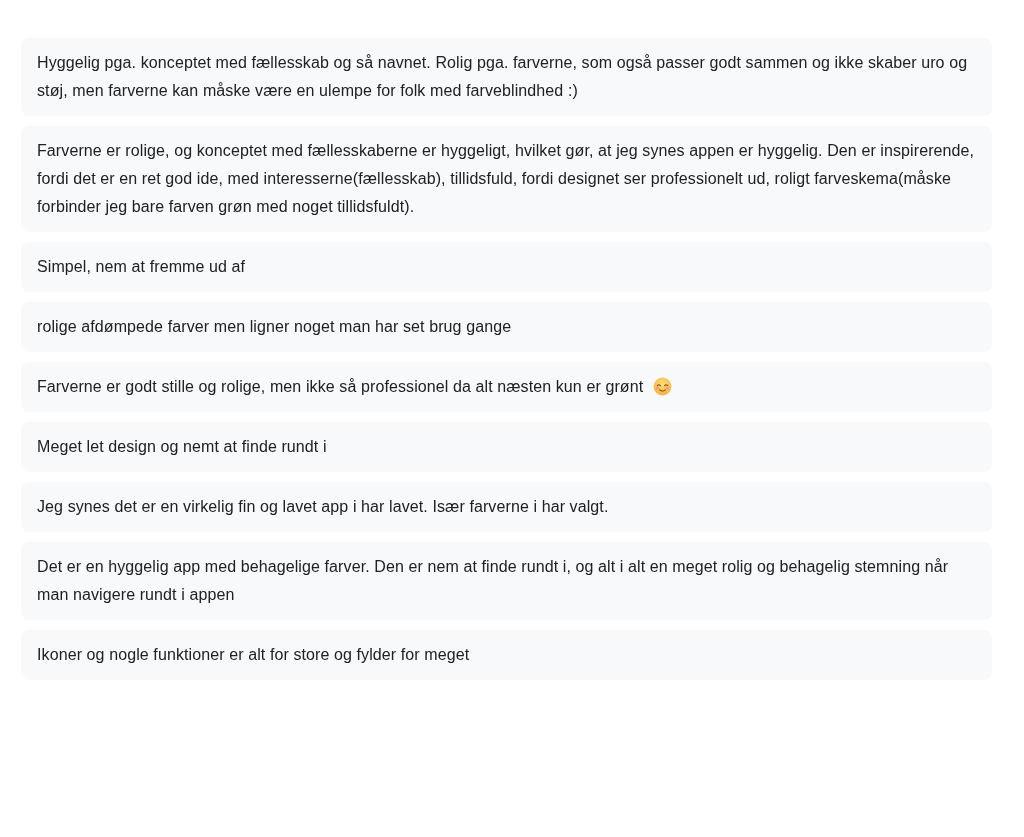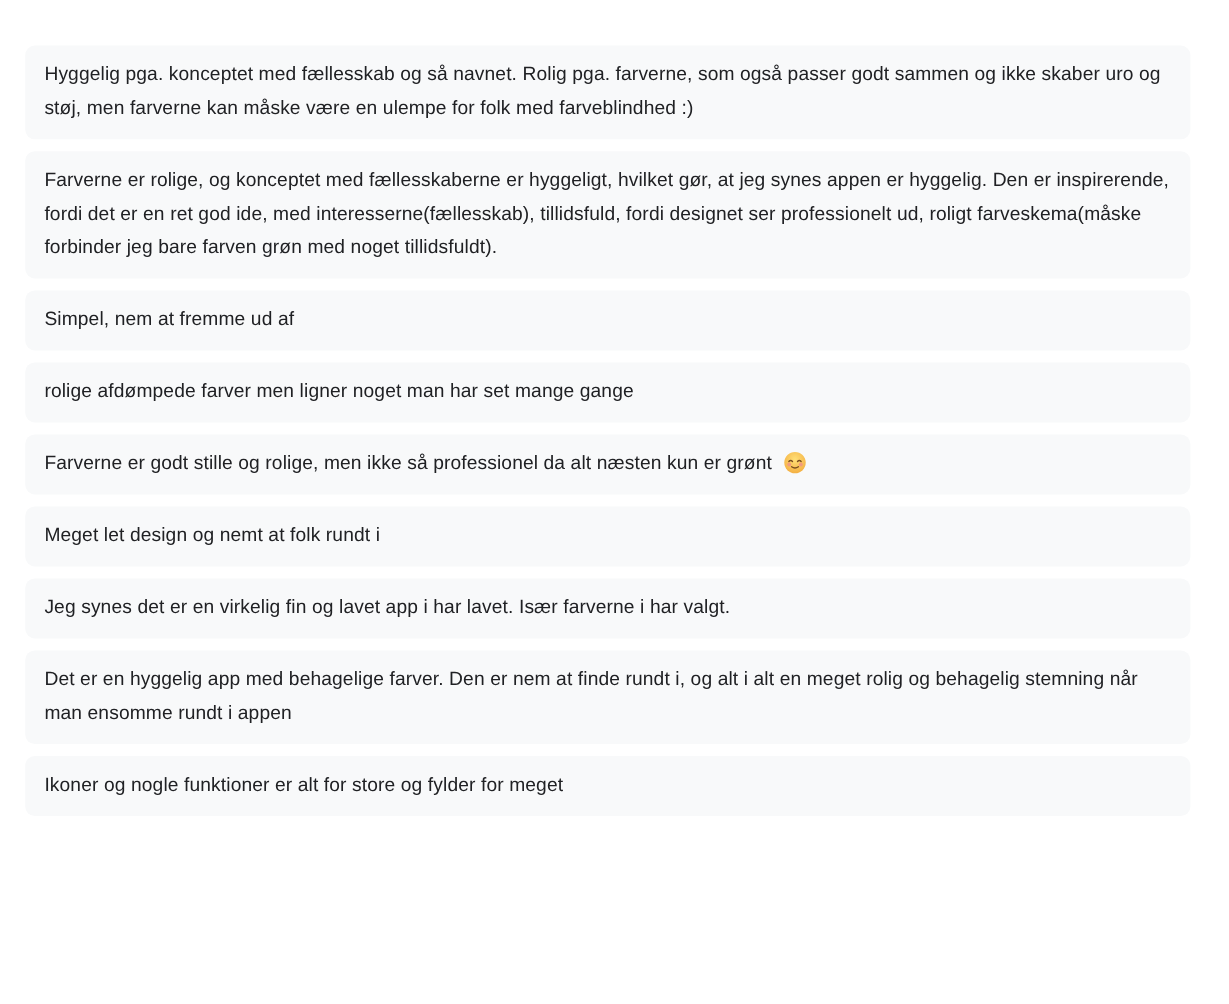--- a/index.html
+++ b/index.html
@@ -51,49 +51,49 @@
 
     <div class="card">
       <span class="card-text">Farverne er rolige, og konceptet med fællesskaberne er hyggeligt, hvilket gør, at jeg synes appen er hyggelig. Den er inspirerende, fordi det er en ret god ide, med interesserne(fællesskab), tillidsfuld, fordi designet ser professionelt ud, roligt farveskema(måske forbinder jeg bare farven grøn med noget tillidsfuldt).</span>
     </div>
 
     <div class="card">
       <span class="card-text">Simpel, nem at fremme ud af</span>
     </div>
 
     <div class="card">
-      <span class="card-text">rolige afdømpede farver men ligner noget man har set mange gange</span>
+      <span class="card-text">rolige afdømpede farver men ligner noget man har set brug gange</span>
     </div>
 
     <div class="card">
       <span class="card-text">Farverne er godt stille og rolige, men ikke så professionel da alt næsten kun er grønt</span>
     <span class="emoji"><svg viewBox="0 0 20 20" width="19" height="19" aria-hidden="true">
           <defs>
             <radialGradient id="eg" cx="50%" cy="35%" r="75%">
               <stop offset="0%" stop-color="#ffdf76"></stop>
               <stop offset="100%" stop-color="#f2a93b"></stop>
             </radialGradient>
           </defs>
           <circle cx="10" cy="10" r="9.4" fill="url(#eg)"></circle>
           <path d="M4.6 9.1 Q6.2 7.3 7.8 9.1" stroke="#7a4f21" stroke-width="1.2" fill="none" stroke-linecap="round"></path>
           <path d="M12.2 9.1 Q13.8 7.3 15.4 9.1" stroke="#7a4f21" stroke-width="1.2" fill="none" stroke-linecap="round"></path>
           <circle cx="4.9" cy="11.7" r="1.7" fill="#ef8c8c" opacity="0.75"></circle>
           <circle cx="15.1" cy="11.7" r="1.7" fill="#ef8c8c" opacity="0.75"></circle>
           <path d="M7 13.6 Q10 15.9 13 13.6" stroke="#7a4f21" stroke-width="1.2" fill="none" stroke-linecap="round"></path>
         </svg></span></div>
 
     <div class="card">
-      <span class="card-text">Meget let design og nemt at folk rundt i</span>
+      <span class="card-text">Meget let design og nemt at finde rundt i</span>
     </div>
 
     <div class="card">
       <span class="card-text">Jeg synes det er en virkelig fin og lavet app i har lavet. Især farverne i har valgt.</span>
     </div>
 
 
     <div class="card">
-      <span class="card-text">Det er en hyggelig app med behagelige farver. Den er nem at finde rundt i, og alt i alt en meget rolig og behagelig stemning når man ensomme rundt i appen</span>
+      <span class="card-text">Det er en hyggelig app med behagelige farver. Den er nem at finde rundt i, og alt i alt en meget rolig og behagelig stemning når man navigere rundt i appen</span>
     </div>
 
     <div class="card">
       <span class="card-text">Ikoner og nogle funktioner er alt for store og fylder for meget</span>
     </div>
   </main>
 
 </body></html>

